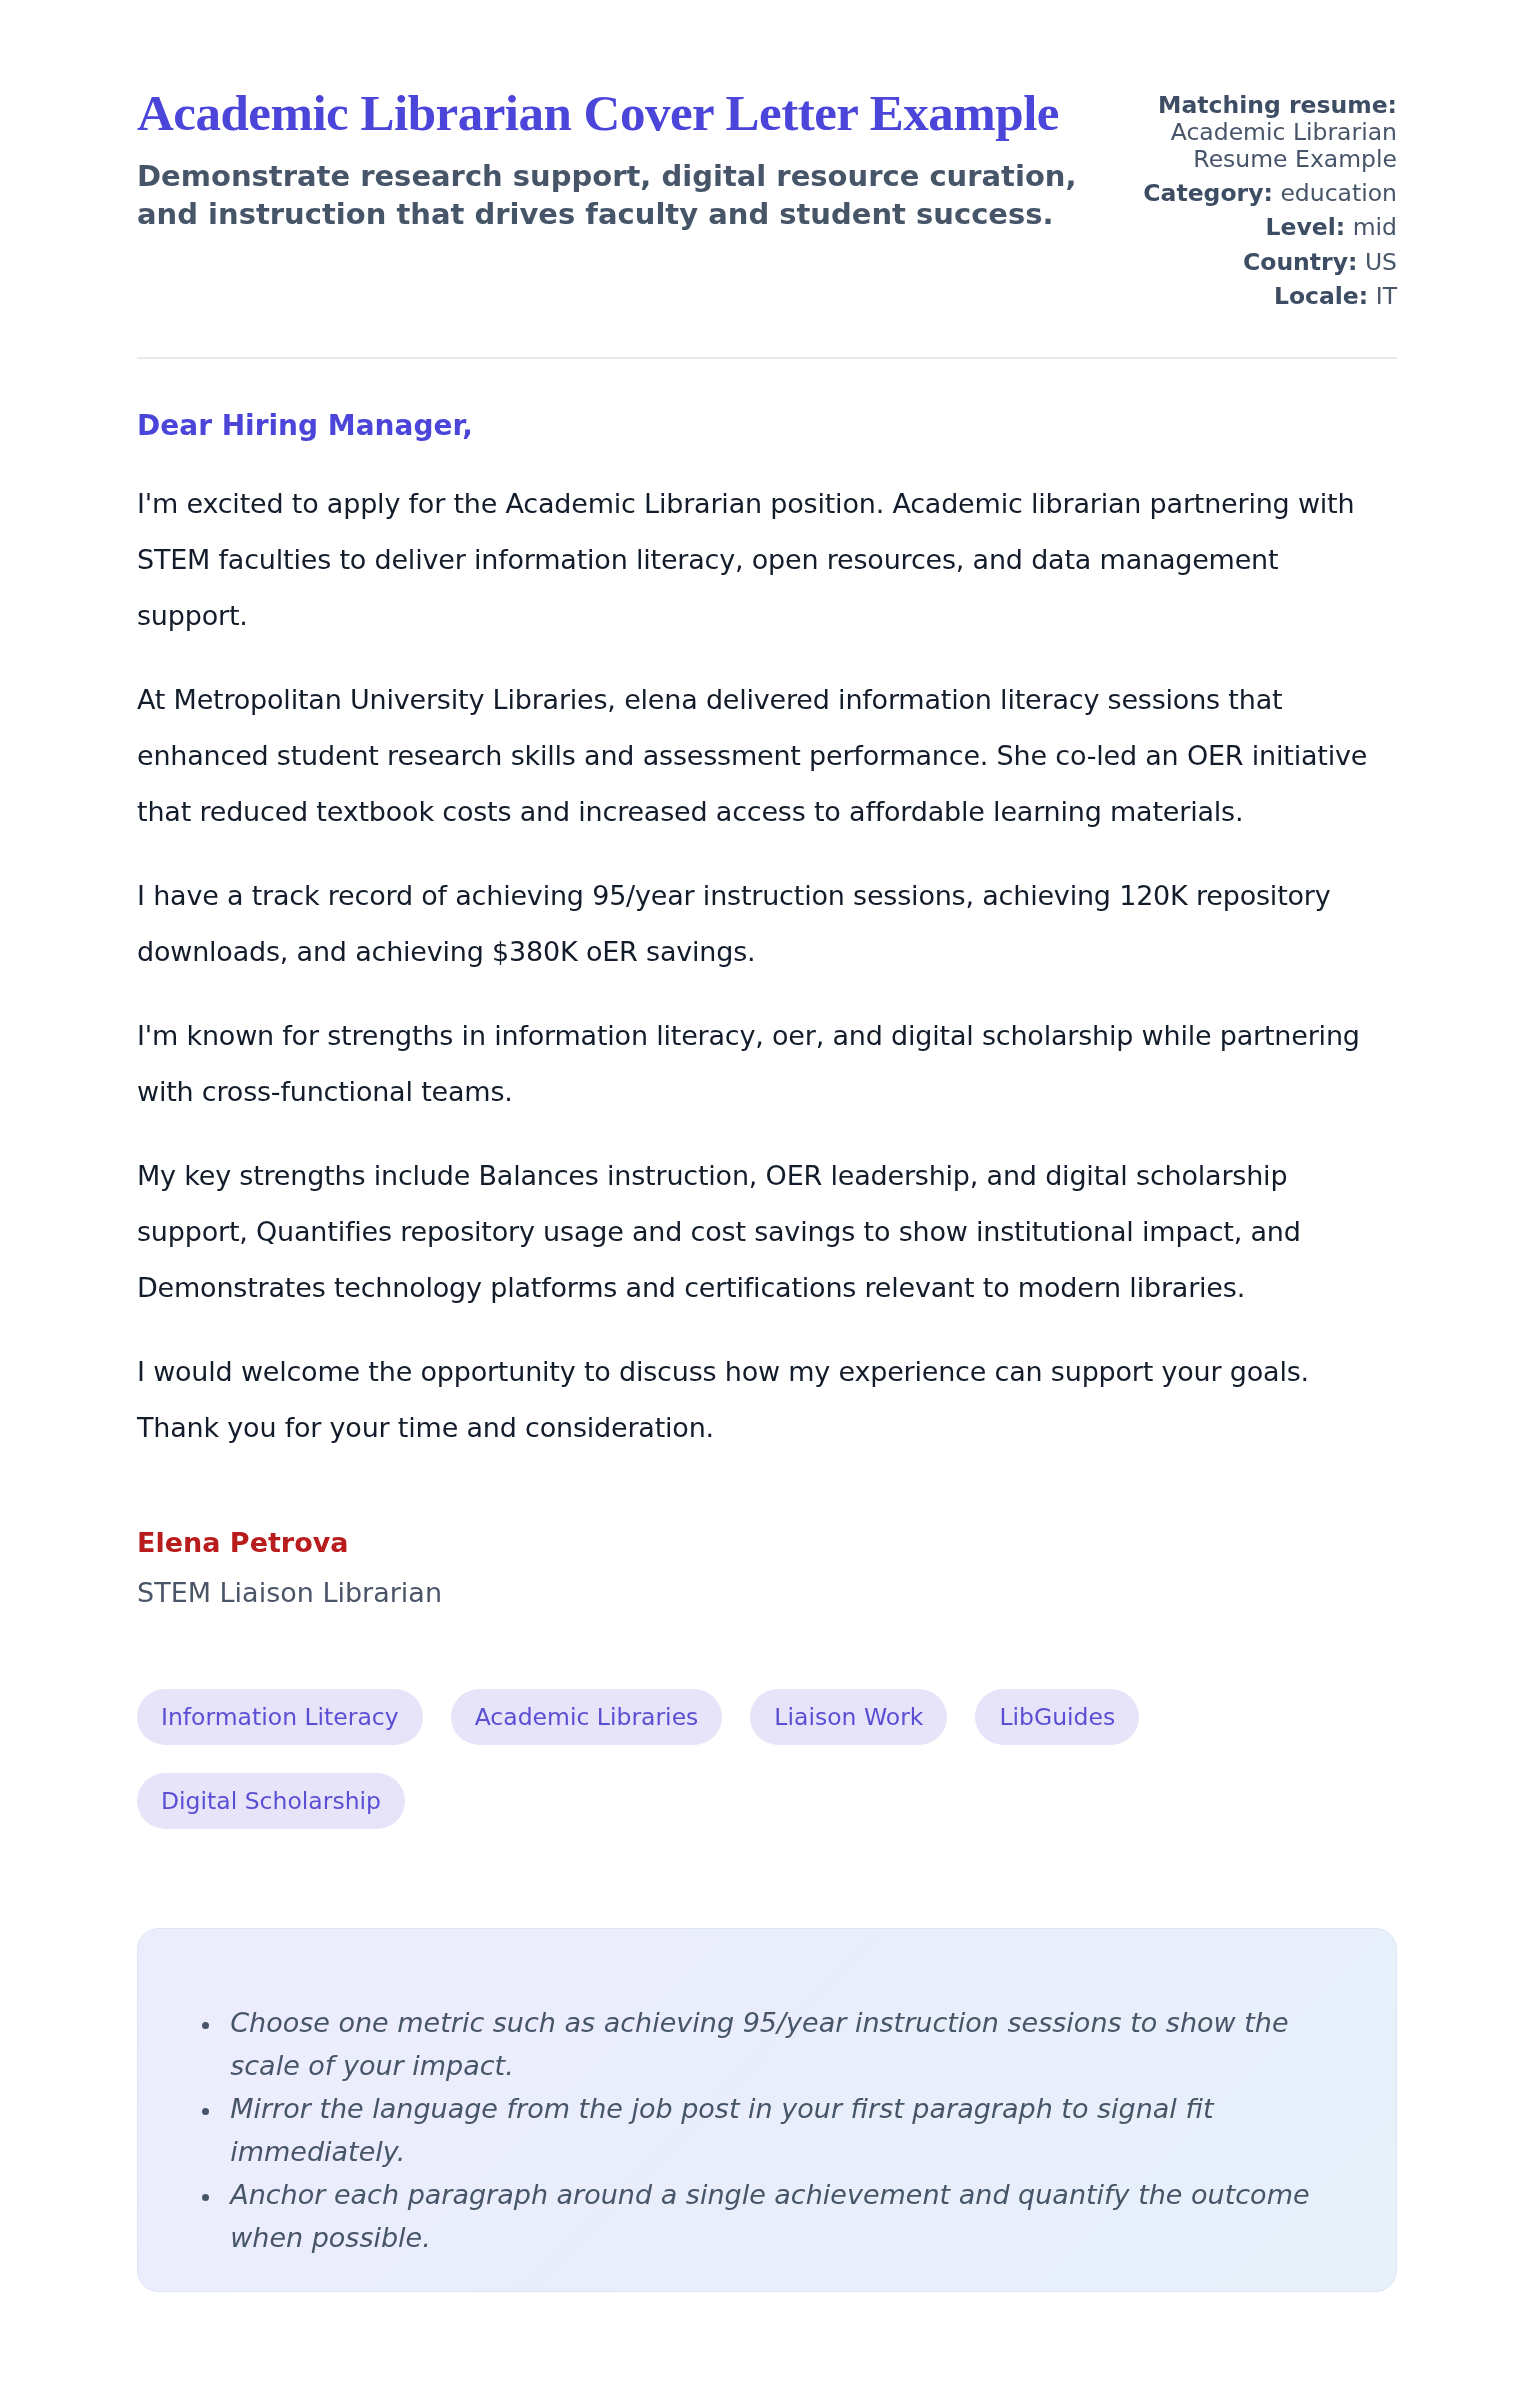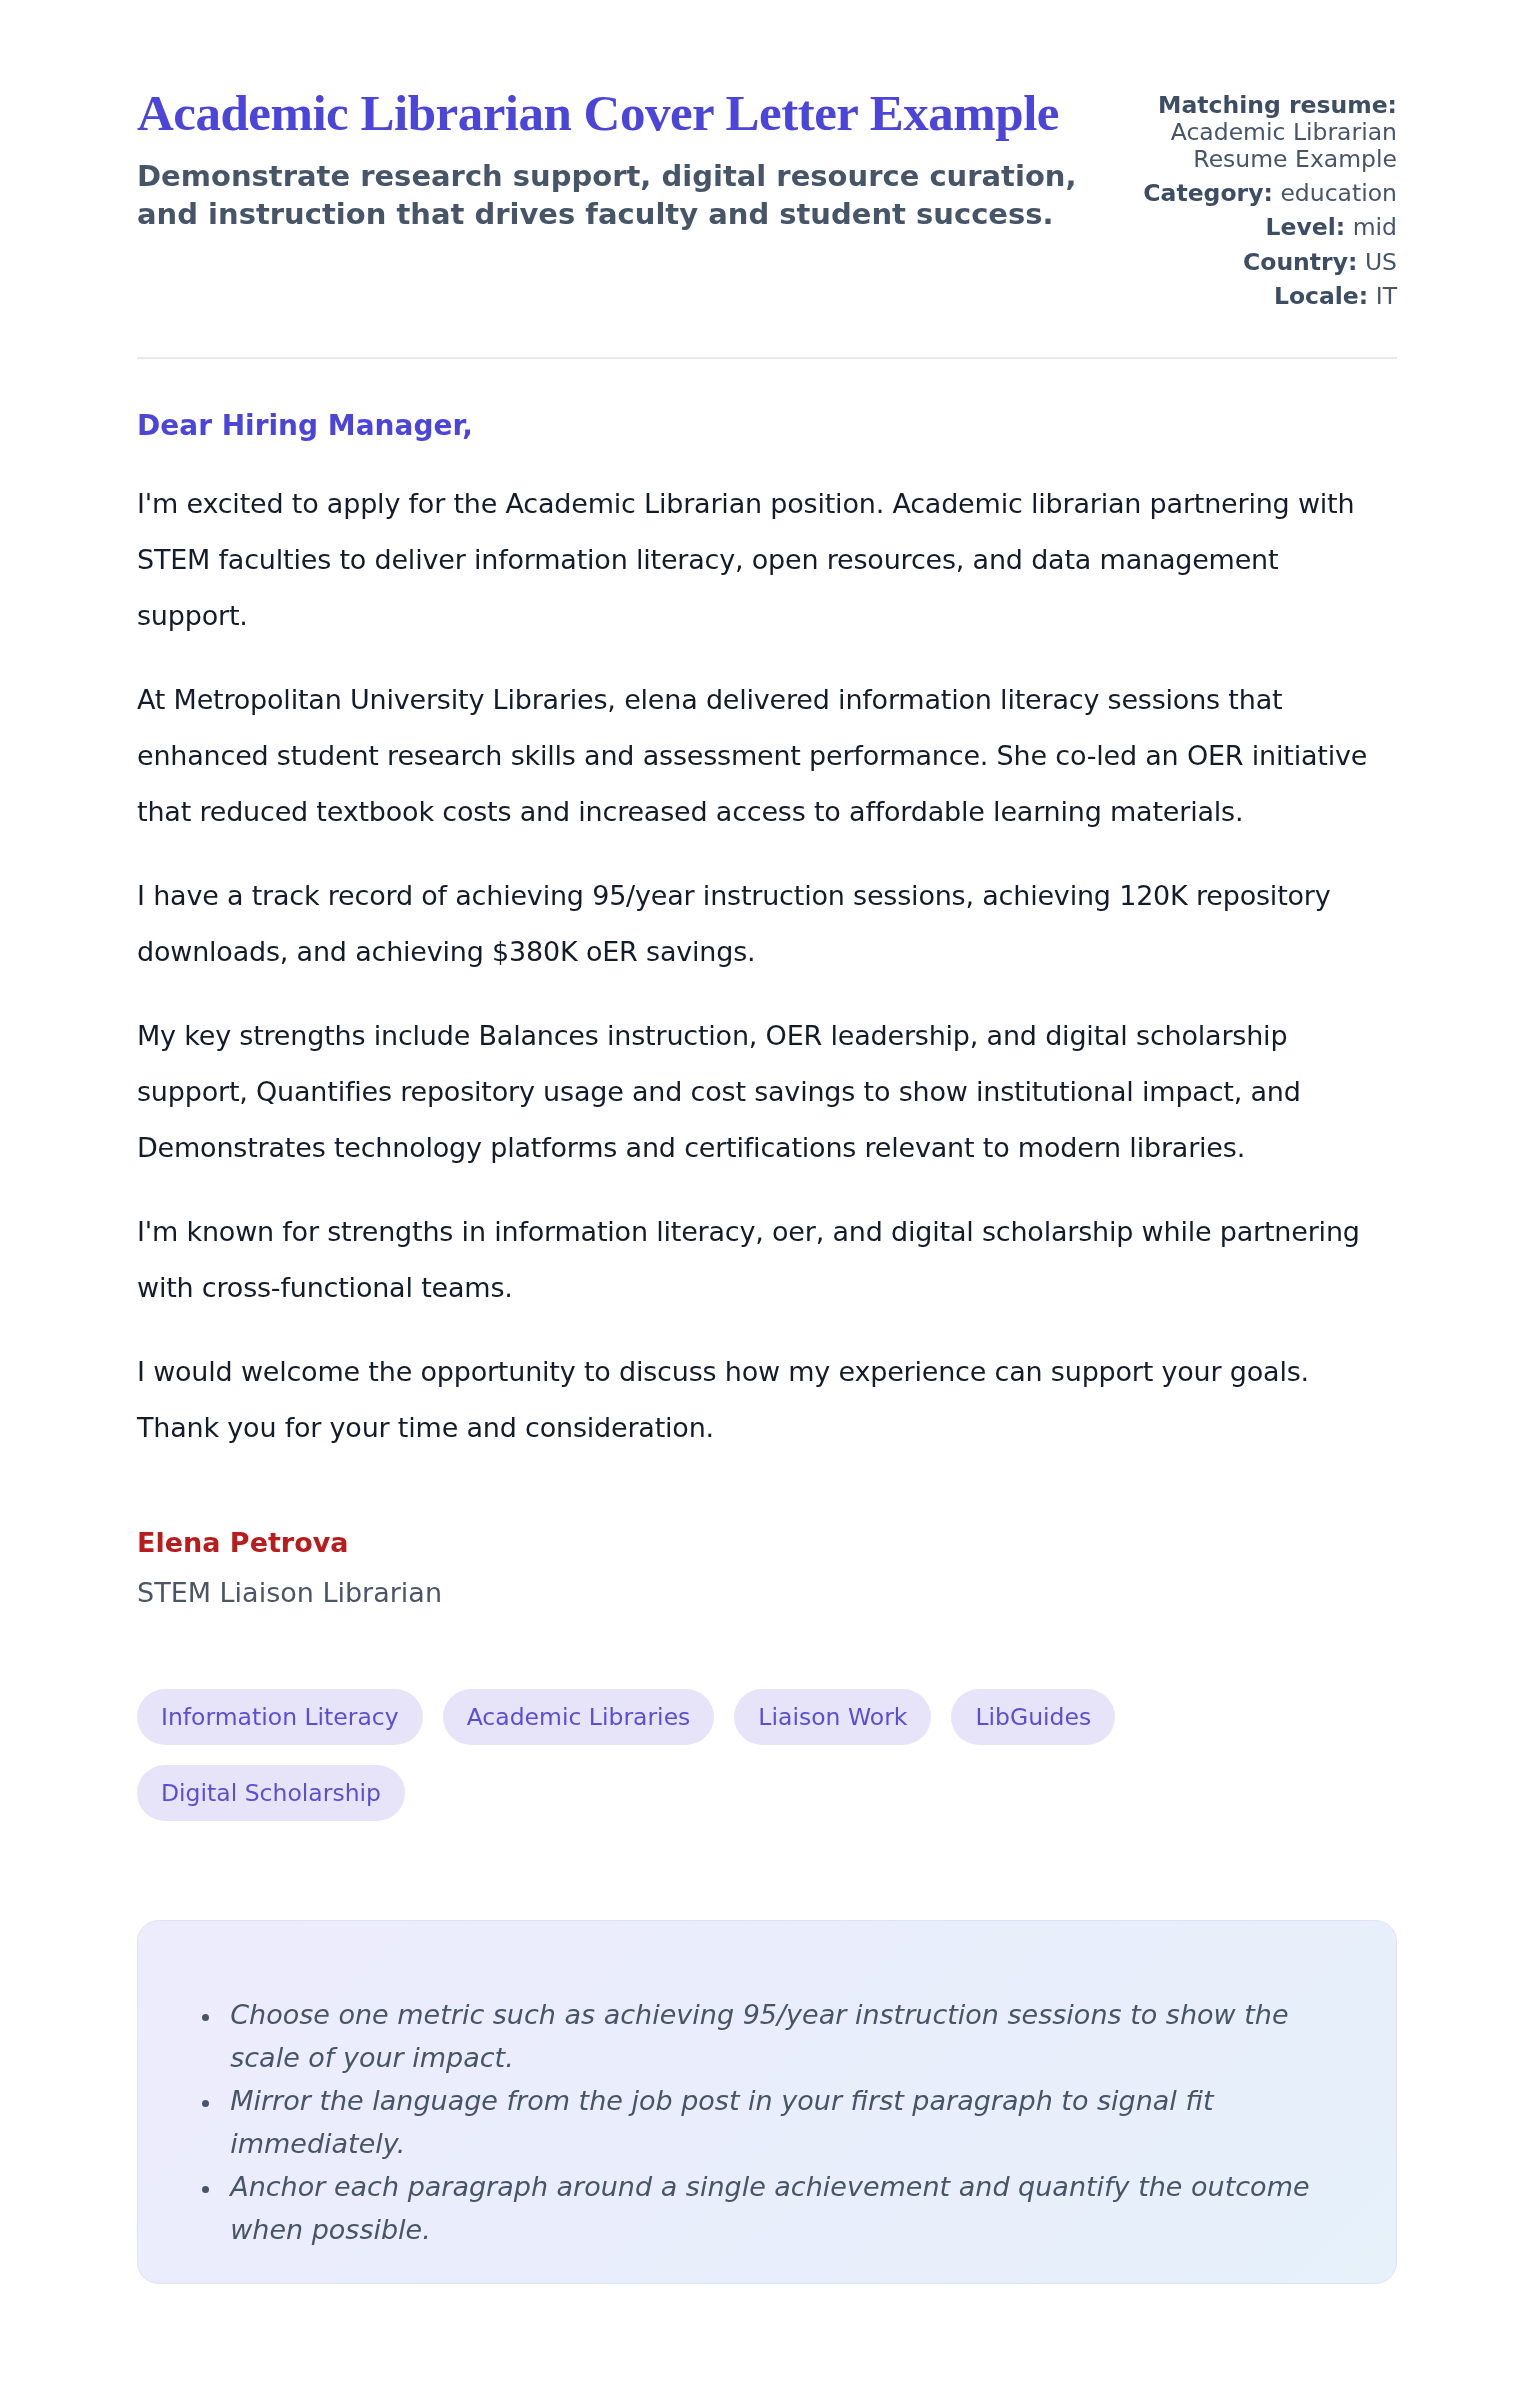--- a/index.html
+++ b/index.html
@@ -83,21 +83,21 @@
     margin: 14.4px 0 0 0;
     font-size: 27px;
     line-height: 36px;
     color: #4a5568;
   }
   
   .tags {
     margin-top: 78px;
     display: flex;
     flex-wrap: wrap;
-    gap: 20px;
+    gap: 28px;
     align-items: center;
   }
   .tag {
     display: inline-block;
     background: #e7e4fa;
     color: #5a4ed4;
     font-size: 23.5px;
     line-height: 29px;
     padding: 13.5px 24px;
     border-radius: 901px;
@@ -167,22 +167,22 @@
     </aside>
   </header>
 
   <hr class="divider">
 
   <main>
     <p class="greeting">Dear Hiring Manager,</p>
     <p class="para">I'm excited to apply for the Academic Librarian position. Academic librarian partnering with STEM faculties to deliver information literacy, open resources, and data management support.</p>
     <p class="para">At Metropolitan University Libraries, elena delivered information literacy sessions that enhanced student research skills and assessment performance. She co-led an OER initiative that reduced textbook costs and increased access to affordable learning materials.</p>
     <p class="para">I have a track record of achieving 95/year instruction sessions, achieving 120K repository downloads, and achieving $380K oER savings.</p>
+    <p class="para">I'm known for strengths in information literacy, oer, and digital scholarship while partnering with cross-functional teams.</p>
     <p class="para">My key strengths include Balances instruction, OER leadership, and digital scholarship support, Quantifies repository usage and cost savings to show institutional impact, and Demonstrates technology platforms and certifications relevant to modern libraries.</p>
-    <p class="para">I'm known for strengths in information literacy, oer, and digital scholarship while partnering with cross-functional teams.</p>
     <p class="para">I would welcome the opportunity to discuss how my experience can support your goals. Thank you for your time and consideration.</p>
     <p class="sig-name">Elena Petrova</p>
     <p class="sig-role">STEM Liaison Librarian</p>
   </main>
 
   <div class="tags">
     <span class="tag">Information Literacy</span>
     <span class="tag">Academic Libraries</span>
     <span class="tag">Liaison Work</span>
     <span class="tag">LibGuides</span>

